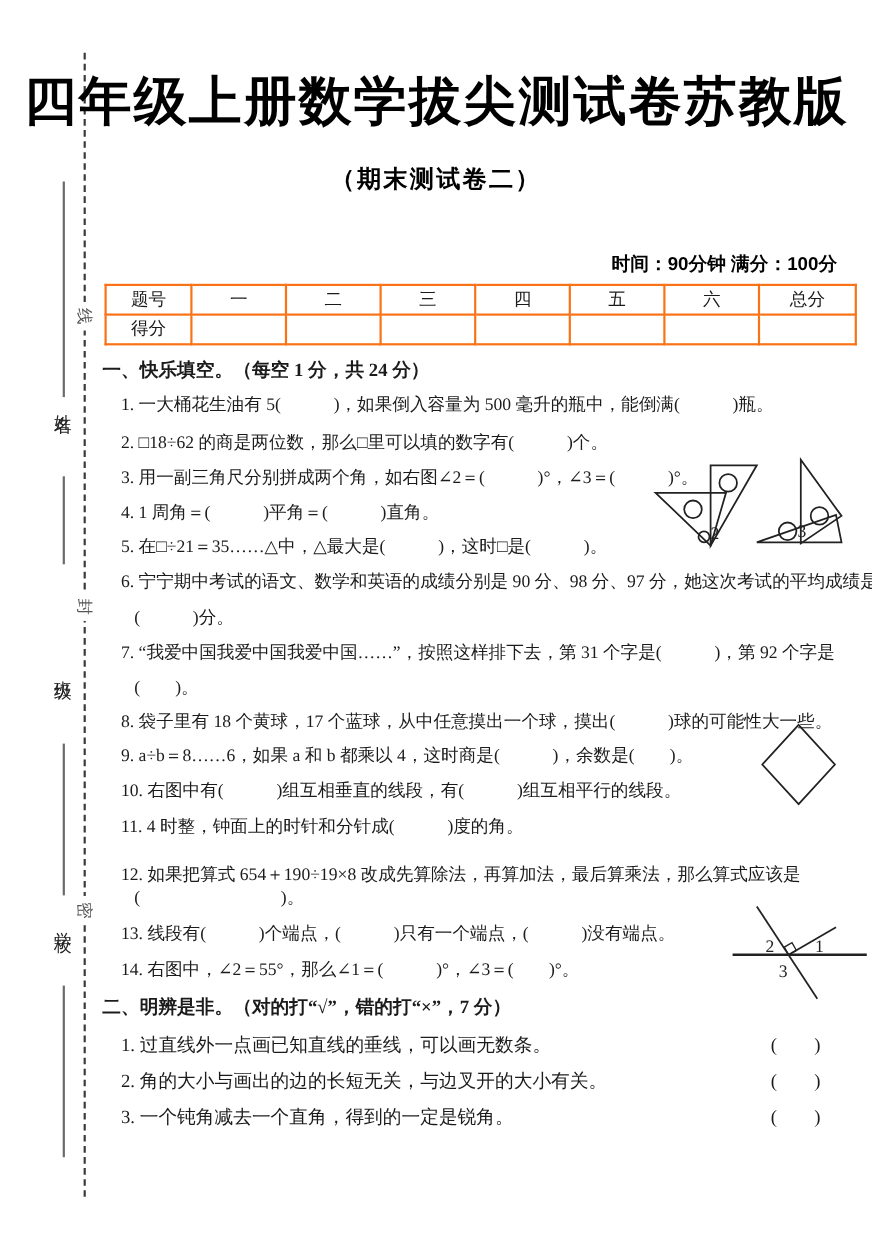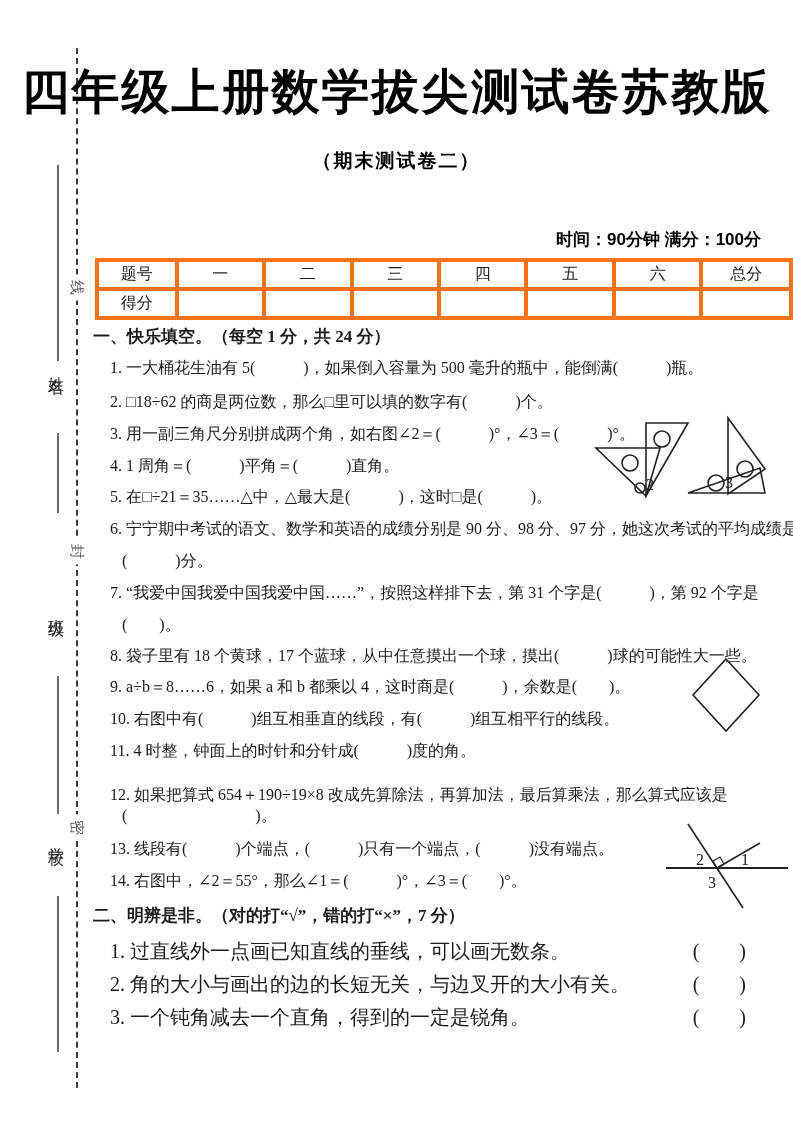--- a/index.html
+++ b/index.html
@@ -32,48 +32,48 @@
   }
   
   .title{
     position:absolute;left:0;right:0;top:60px;text-align:center;
     font-family:"Liberation Sans","DejaVu Sans",sans-serif;
     font-weight:bold;font-size:48px;letter-spacing:2px;color:#000;
   }
   .subtitle{
     position:absolute;left:0;right:0;top:148px;text-align:center;
     font-family:"Liberation Sans","DejaVu Sans",sans-serif;
-    font-weight:bold;font-size:19px;letter-spacing:2px;color:#000;
+    font-weight:bold;font-size:22px;letter-spacing:2px;color:#000;
   }
   .meta{
     position:absolute;right:32px;top:228px;
     font-family:"Liberation Sans","DejaVu Sans",sans-serif;
     font-weight:bold;font-size:17px;color:#000;margin-left:24px;
   }
   
   table.score{
     position:absolute;left:95px;top:258px;
     border-collapse:collapse;table-layout:fixed;
   }
   table.score td{
-    border:4px solid #f97316;height:25px;text-align:center;
+    border:2px solid #f97316;height:25px;text-align:center;
     font-size:16px;padding:0;
   }
   td.c0{width:76px;} td.cn{width:84px;} td.ct{width:86px;}
   
   .q{
     position:absolute;font-size:16px;white-space:nowrap;color:#1b1b1b;
   }
   .sec{
     font-weight:bold;font-size:17px;
   }
   .tf-row{
     position:absolute;left:110px;width:636px;
     display:flex;justify-content:space-between;
-    font-size:20px;white-space:nowrap;color:#1b1b1b;
+    font-size:17px;white-space:nowrap;color:#1b1b1b;
   }
   
   .fig{position:absolute;}
   .fig svg{display:block;}
   .fig text{font-size:16px;fill:#222;font-family:"Liberation Serif","DejaVu Serif",serif;}
 </style>
 </head>
 <body>
 
 <div class="paper">

